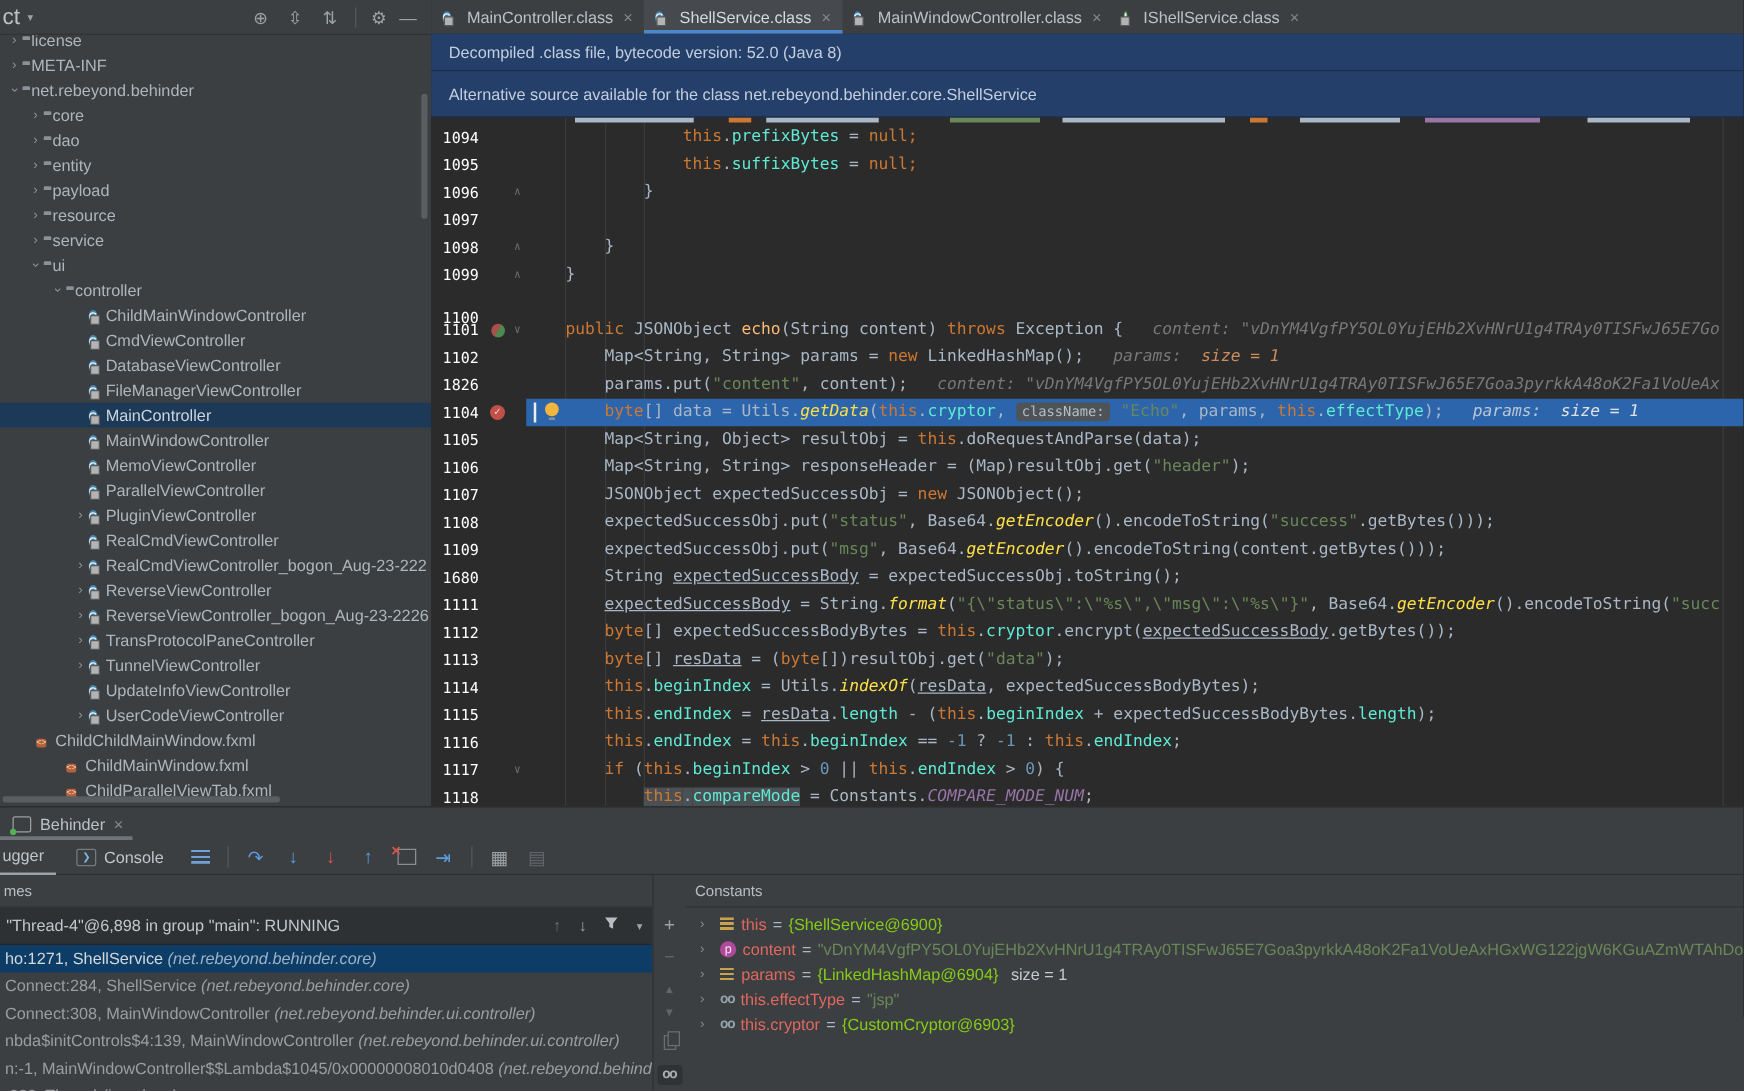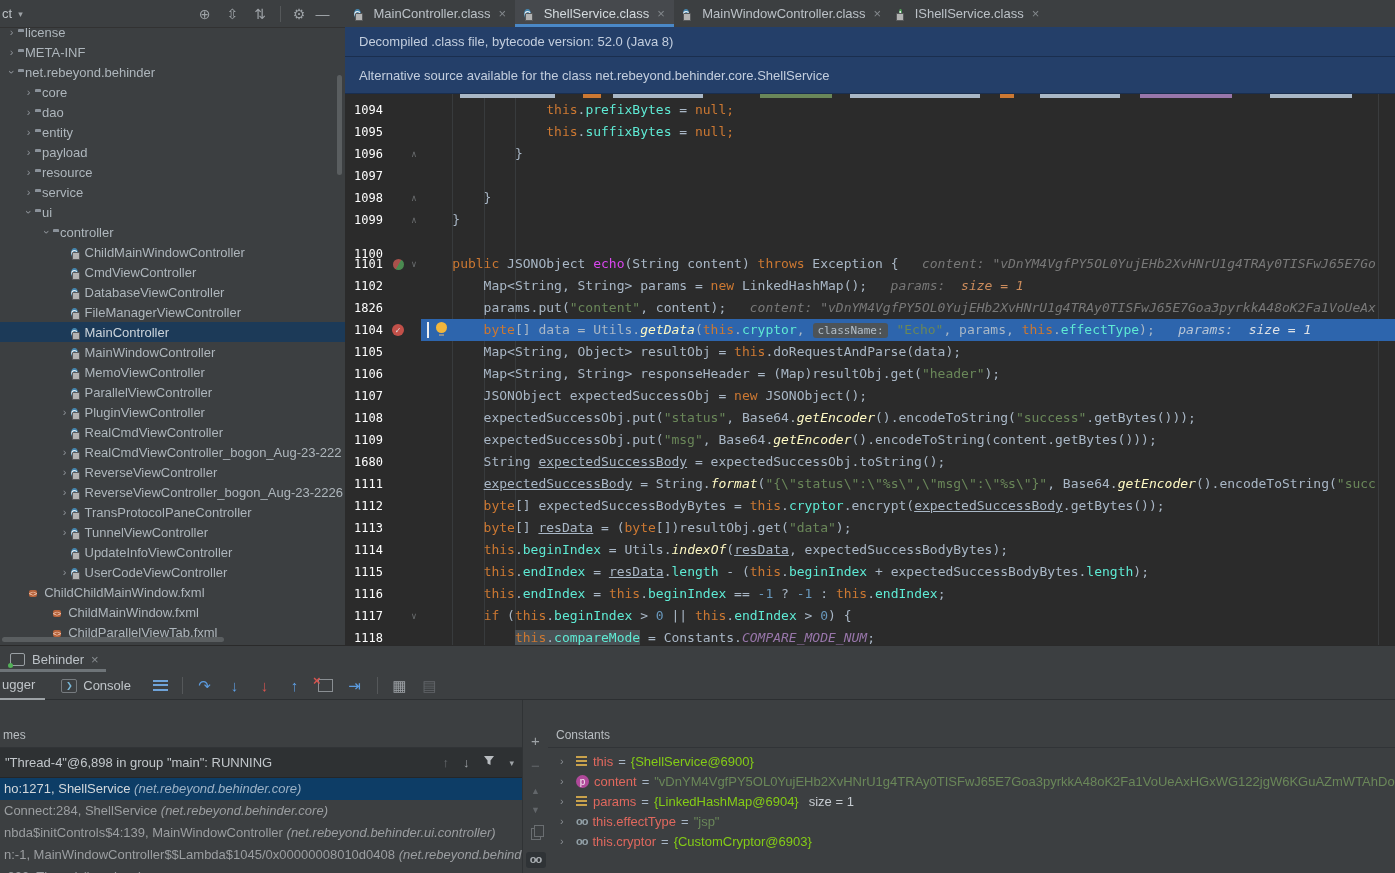--- a/index.html
+++ b/index.html
@@ -1,21 +1,21 @@
 <!DOCTYPE html>
 <html><head>
 <meta charset="utf-8">
 <style>
   html,body{margin:0;padding:0;background:#1e1e1e;}
   #root{position:relative;width:1395px;height:873px;background:#2b2b2b;overflow:hidden;
         font-family:"Liberation Sans",sans-serif;-webkit-font-smoothing:antialiased;}
   
   .ptb{position:absolute;left:0;top:0;width:345px;height:28px;background:#3c3f41;border-bottom:1px solid #323232;
        display:flex;align-items:center;color:#9da2a6;box-sizing:border-box;}
-  .ptb-title{color:#bcc1c5;font-size:13px;margin-left:2px;}
+  .ptb-title{color:#bcc1c5;font-size:18px;margin-left:2px;}
   .ptb-caret{font-size:9px;margin-left:6px;color:#9da2a6;}
   .ptb-ic{font-size:14px;color:#9da2a6;margin-left:16px;cursor:default;}
   .ptb-sep{width:1px;height:16px;background:#55585a;margin-left:14px;}
   .tree{position:absolute;left:0;top:28px;width:345px;height:617px;background:#3c3f41;overflow:hidden;}
   .treeinner{margin-top:-6px;}
   .trow{height:20px;display:flex;align-items:center;font-size:13px;color:#aeb6bc;white-space:nowrap;overflow:hidden;}
   .trow.sel{background:#1c3a58;color:#ccd5dc;}
   .chev{width:13px;flex:none;color:#8d9298;font-size:11px;text-align:center;}
   .chev.open{transform:rotate(90deg);}
   .ticon{flex:none;margin-right:7px;position:relative;}
@@ -42,21 +42,21 @@
   .rmargin{position:absolute;top:0;bottom:0;width:1px;background:#3a3c3e;}
   .cline{position:absolute;left:0;width:100%;height:22px;display:flex;font:13px "DejaVu Sans Mono",monospace;
          line-height:22px;white-space:pre;}
   .ln{width:44px;padding-right:6px;box-sizing:border-box;text-align:right;color:#ffffff;font-size:12px;flex:none;}
   .mk{width:18px;flex:none;display:flex;align-items:center;justify-content:center;}
   .fd{width:14px;flex:none;color:#6b6e70;font-size:9px;text-align:center;line-height:22px;}
   .cd{flex:1;position:relative;overflow:hidden;}
   .exec .cd{background:#2d65ad;}
   .tk-k{color:#cc7832;}  .tk-d{color:#a9b7c6;}  .tk-s{color:#6a8759;}
   .tk-f{color:#5eead4;}  .tk-fi{color:#9876aa;font-style:italic;}
-  .tk-m{color:#d946ef;}  .tk-i{color:#fef9c3;font-style:italic;}
+  .tk-m{color:#fdba74;}  .tk-i{color:#fde047;font-style:italic;}
   .tk-n{color:#6897bb;}
   .tk-h{color:#787878;font-style:italic;}  .tk-hv{color:#cc8c5c;font-style:italic;}
   .exec .tk-h{color:#b9c6d6;}  .exec .tk-hv{color:#dde1e6;}
   .tk-u{color:#a9b7c6;text-decoration:underline;}
   .tk-b{background:#4d5357;color:#b3bec7;border-radius:3px;font-size:11px;padding:1px 4px;margin:0 1px;font-style:normal;}
   .hl{background:#4a5054;}
   .bp{width:12px;height:12px;border-radius:50%;background:#c25049;color:#dcdcdc;font-size:9px;line-height:12px;text-align:center;}
   .ov{width:11px;height:11px;border-radius:50%;background:linear-gradient(120deg,#a8514b 0 48%,#4a8a50 52% 100%);}
   .caret{position:absolute;left:6px;top:3px;width:2px;height:16px;background:#eceff1;}
   .bulb{position:absolute;left:15px;top:3px;width:11px;height:11px;border-radius:50%;background:#f2b63c;}
@@ -78,21 +78,21 @@
           text-align:center;margin-right:6px;}
   .dtabc{display:flex;align-items:center;margin-left:16px;}
   .burger{width:15px;height:11px;margin-left:22px;background:repeating-linear-gradient(to bottom,#6fa3d8 0 2px,rgba(0,0,0,0) 2px 4.5px);}
   .dsep{width:1px;height:17px;background:#55585a;margin-left:14px;}
   .dic{font-size:15px;margin-left:13px;width:17px;text-align:center;color:#5c9ce0;}
   .dic.red{color:#d5544f;}  .dic.gray{color:#9da2a6;}  .dic.dim{color:#62666a;}
   .dropframe{position:relative;width:13px;height:11px;border:1px solid #8a8f93;margin-left:15px;}
   .dropframe span{position:absolute;left:-6px;top:-7px;color:#d5544f;font-size:13px;font-weight:bold;}
   
   .frames{position:absolute;left:0;top:700px;width:522px;height:173px;background:#3c3f41;overflow:hidden;}
-  .phdr{height:26px;line-height:26px;padding-left:3px;color:#b9bec2;font-size:12px;border-bottom:1px solid #313437;box-sizing:border-box;margin-top:22px;}
+  .phdr{height:26px;line-height:26px;padding-left:3px;color:#b9bec2;font-size:12px;border-bottom:1px solid #313437;box-sizing:border-box;}
   .fthread{height:30px;background:#2e3133;border-bottom:1px solid #242628;display:flex;align-items:center;
            padding:0 8px 0 5px;color:#c2c7cb;font-size:13px;box-sizing:border-box;}
   .thic{margin-left:14px;font-size:13px;color:#9fa4a8;}
   .thic.dim{color:#6a6e72;}
   .frow{height:22px;line-height:22px;padding-left:4px;color:#9b9ea1;font-size:13px;white-space:nowrap;overflow:hidden;}
   .frow.sel{background:#0d3d66;color:#d3d8dc;}
   .fpkg{font-style:italic;}
   .frow.sel .fpkg{color:#9db2c6;}
   
   .vstrip{position:absolute;left:522px;top:700px;width:26px;height:173px;background:#3c3f41;border-left:1px solid #303335;
@@ -408,20 +408,21 @@
       <span class="thic dim" style="margin-left:auto">↑</span>
       <span class="thic">↓</span>
       <span class="thic"><svg width="12" height="12" viewBox="0 0 12 12">
             <path d="M1 1h10L7.5 5.5V10l-3-1.5V5.5Z" fill="#b9bdc1"></path>
           </svg></span>
       <span class="thic" style="font-size:9px">▾</span>
     </div>
     <div id="frames-list">
         <div class="frow sel"><span class="fmain">ho:1271, ShellService </span><span class="fpkg">(net.rebeyond.behinder.core)</span></div>
         <div class="frow"><span class="fmain">Connect:284, ShellService </span><span class="fpkg">(net.rebeyond.behinder.core)</span></div>
+        <div class="frow"><span class="fmain">Connect:308, MainWindowController </span><span class="fpkg">(net.rebeyond.behinder.ui.controller)</span></div>
         <div class="frow"><span class="fmain">nbda$initControls$4:139, MainWindowController </span><span class="fpkg">(net.rebeyond.behinder.ui.controller)</span></div>
         <div class="frow"><span class="fmain">n:-1, MainWindowController$$Lambda$1045/0x00000008010d0408 </span><span class="fpkg">(net.rebeyond.behinde</span></div>
         <div class="frow"><span class="fmain">:833, Thread </span><span class="fpkg">(java.lang)</span></div>
       </div>
   </div>
 
   <div class="vstrip">
     <span class="vsic" style="margin-top:33px">+</span>
     <span class="vsic dim" style="margin-top:10px">−</span>
     <span class="vsic dim" style="margin-top:14px;font-size:9px">▲</span>

